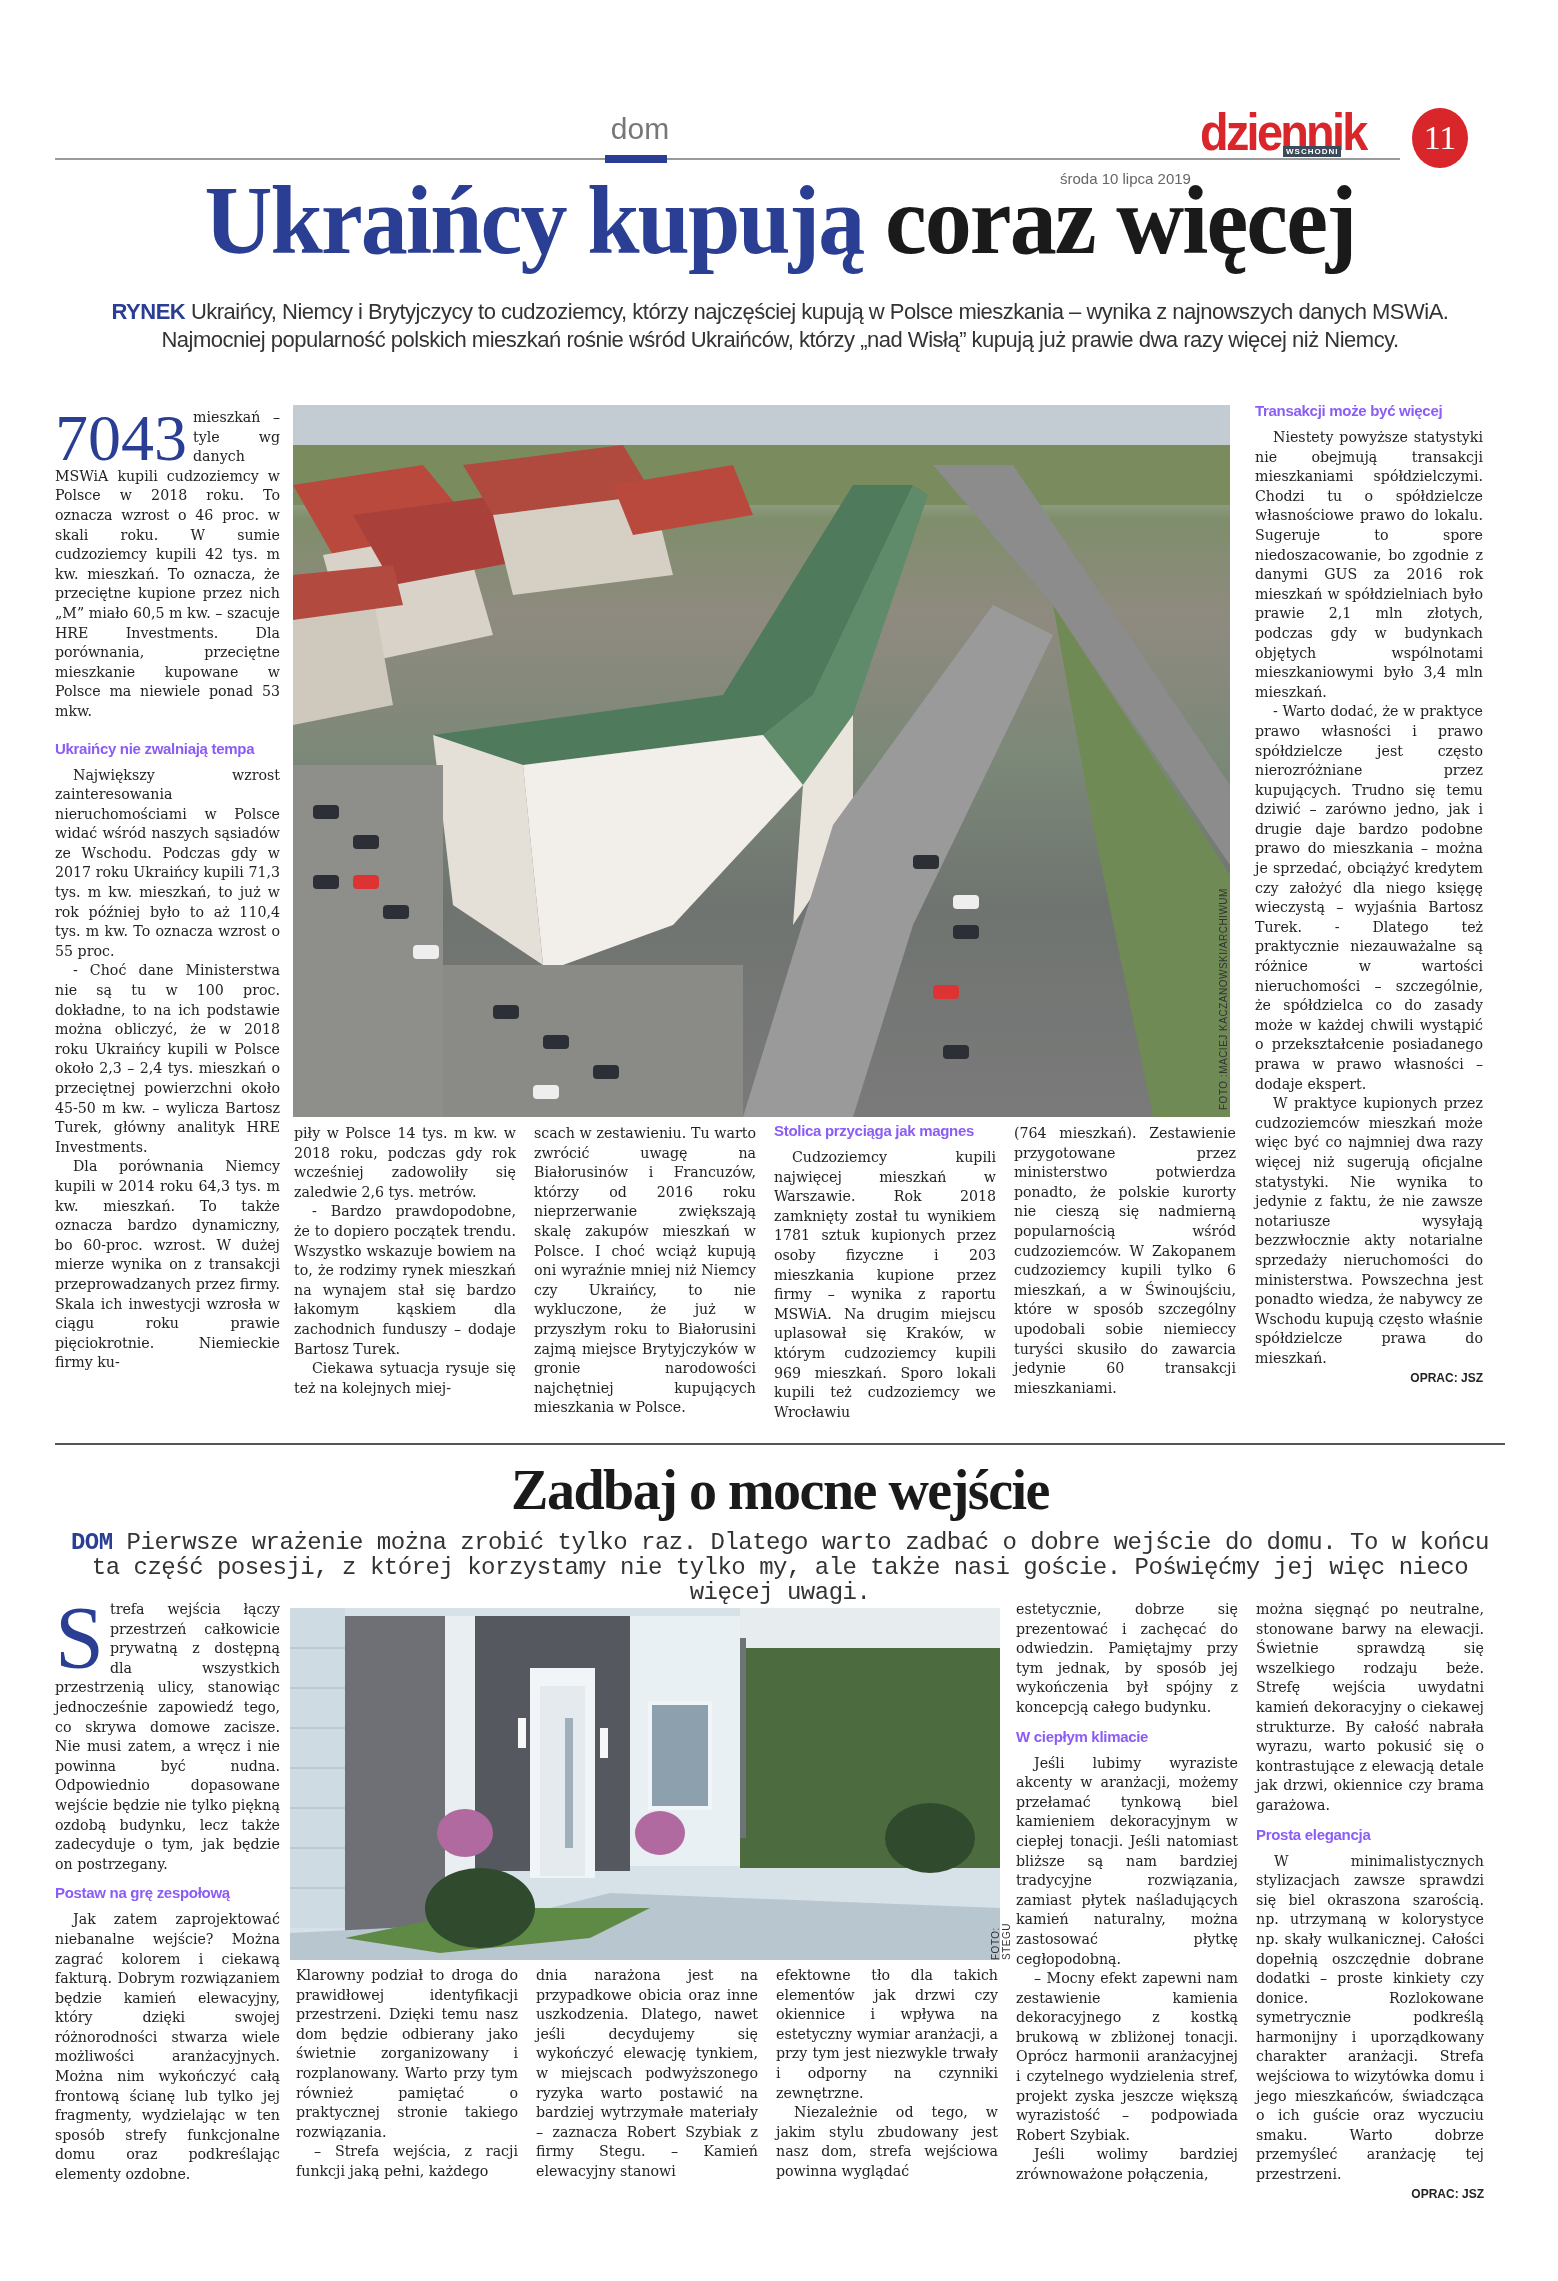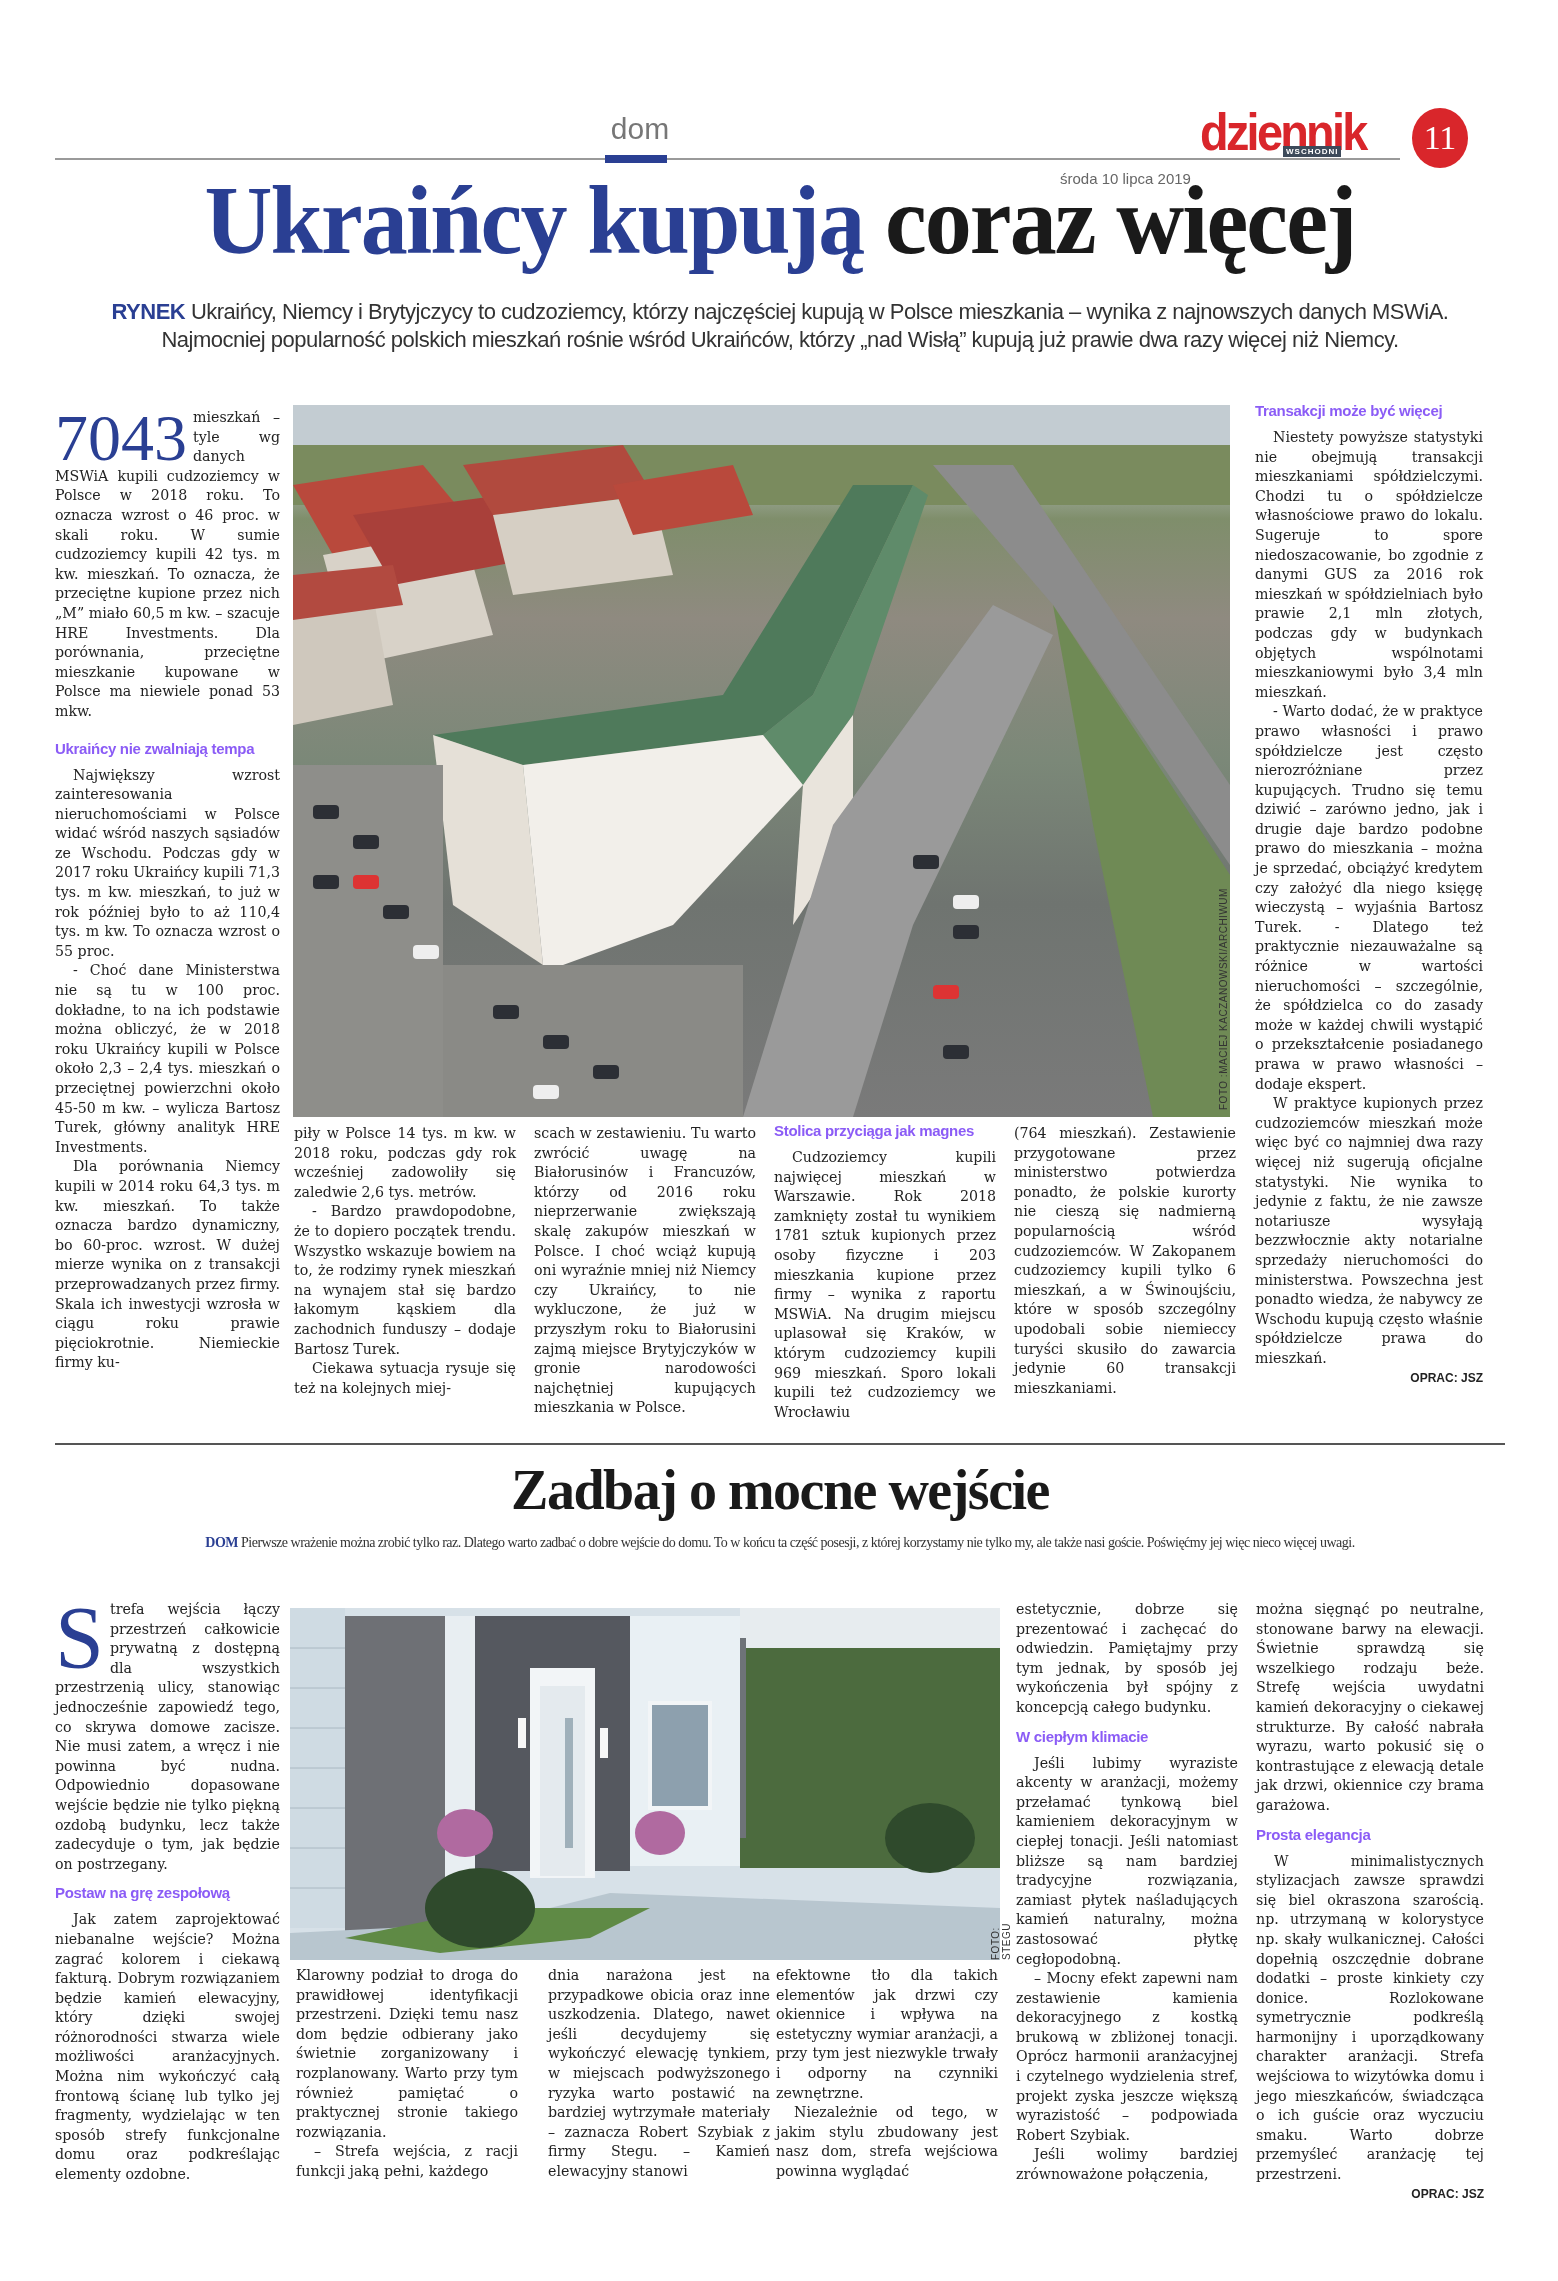--- a/index.html
+++ b/index.html
@@ -26,21 +26,21 @@
   .subhead { font-family: "Liberation Sans", sans-serif; font-weight: bold; font-size: 15px; line-height: 22px; color: #8b5cf6; margin: 8px 0 6px; letter-spacing: -0.3px; }
   .big-num { float: left; font-family: "Liberation Serif", serif; color: #2a3f93; font-size: 66px; line-height: 56px; margin: 2px 6px 0 0; }
   .dropcap { float: left; font-family: "Liberation Serif", serif; color: #2a3f93; font-size: 88px; line-height: 76px; margin: 0 6px 0 0; }
   .byline { text-align: right; font-family: "Liberation Sans", sans-serif; font-weight: bold; font-size: 12px; color: #222; }
   
   .photo1 { left: 293px; top: 405px; width: 937px; height: 712px; overflow: hidden; background: linear-gradient(180deg,#a9b7c4 0%,#b8c0c2 8%,#7f8e6b 16%,#8f8a80 30%,#7b8878 50%,#6f7470 70%,#7a7a7a 100%); }
   .credit { font-family: "Liberation Sans", sans-serif; font-size: 10px; color: #333; writing-mode: vertical-rl; transform: rotate(180deg); letter-spacing: 0.5px; }
   .photo2 { left: 290px; top: 1608px; width: 710px; height: 352px; overflow: hidden; background: #c8d4dc; }
   .rule-mid { left: 55px; top: 1443px; width: 1450px; height: 2px; background: #555; }
   .headline2 { left: 55px; top: 1455px; width: 1450px; text-align: center; font-family: "Liberation Serif", serif; font-weight: bold; font-size: 56px; line-height: 70px; color: #1a1a1a; letter-spacing: -1.5px; }
-  .lead2 { left: 60px; top: 1530px; width: 1440px; text-align: center; font-family: Liberation Serif, serif; font-size: 14px; line-height: 25px; color: #333; letter-spacing: -0.5px; }
+  .lead2 { left: 60px; top: 1530px; width: 1440px; text-align: center; font-family: Liberation Mono, monospace; font-size: 24px; line-height: 25px; color: #333; letter-spacing: -0.5px; }
   .lead2 .kicker { color: #2a3f93; font-weight: bold; }
 </style>
 </head>
 <body>
 
 <div class="abs rule-top"></div>
 <div class="abs section-label">dom</div>
 <div class="abs section-bar"></div>
 <div class="abs date">środa 10 lipca 2019</div>
 <div class="abs logo">dziennik</div>
@@ -195,21 +195,21 @@
     <ellipse cx="640" cy="230" rx="45" ry="35" fill="#2f4a2c"></ellipse>
   </svg>
 </div>
 <div class="abs credit" style="left:990px; top:1900px; height:60px;">FOTO: STEGU</div>
 
 <div class="abs col" style="left:296px; top:1966px; width:222px;">
   <p class="noind">Klarowny podział to droga do prawidłowej identyfikacji przestrzeni. Dzięki temu nasz dom będzie odbierany jako świetnie zorganizowany i rozplanowany. Warto przy tym również pamiętać o praktycznej stronie takiego rozwiązania.</p>
   <p>– Strefa wejścia, z racji funkcji jaką pełni, każdego</p>
 </div>
 
-<div class="abs col" style="left:548px; top:1966px; width:222px;">
+<div class="abs col" style="left:536px; top:1966px; width:222px;">
   <p class="noind">dnia narażona jest na przypadkowe obicia oraz inne uszkodzenia. Dlatego, nawet jeśli decydujemy się wykończyć elewację tynkiem, w miejscach podwyższonego ryzyka warto postawić na bardziej wytrzymałe materiały – zaznacza Robert Szybiak z firmy Stegu. – Kamień elewacyjny stanowi</p>
 </div>
 
 <div class="abs col" style="left:776px; top:1966px; width:222px;">
   <p class="noind">efektowne tło dla takich elementów jak drzwi czy okiennice i wpływa na estetyczny wymiar aranżacji, a przy tym jest niezwykle trwały i odporny na czynniki zewnętrzne.</p>
   <p>Niezależnie od tego, w jakim stylu zbudowany jest nasz dom, strefa wejściowa powinna wyglądać</p>
 </div>
 
 <div class="abs col" style="left:1016px; top:1600px; width:222px;">
   <p class="noind">estetycznie, dobrze się prezentować i zachęcać do odwiedzin. Pamiętajmy przy tym jednak, by sposób jej wykończenia był spójny z koncepcją całego budynku.</p>

